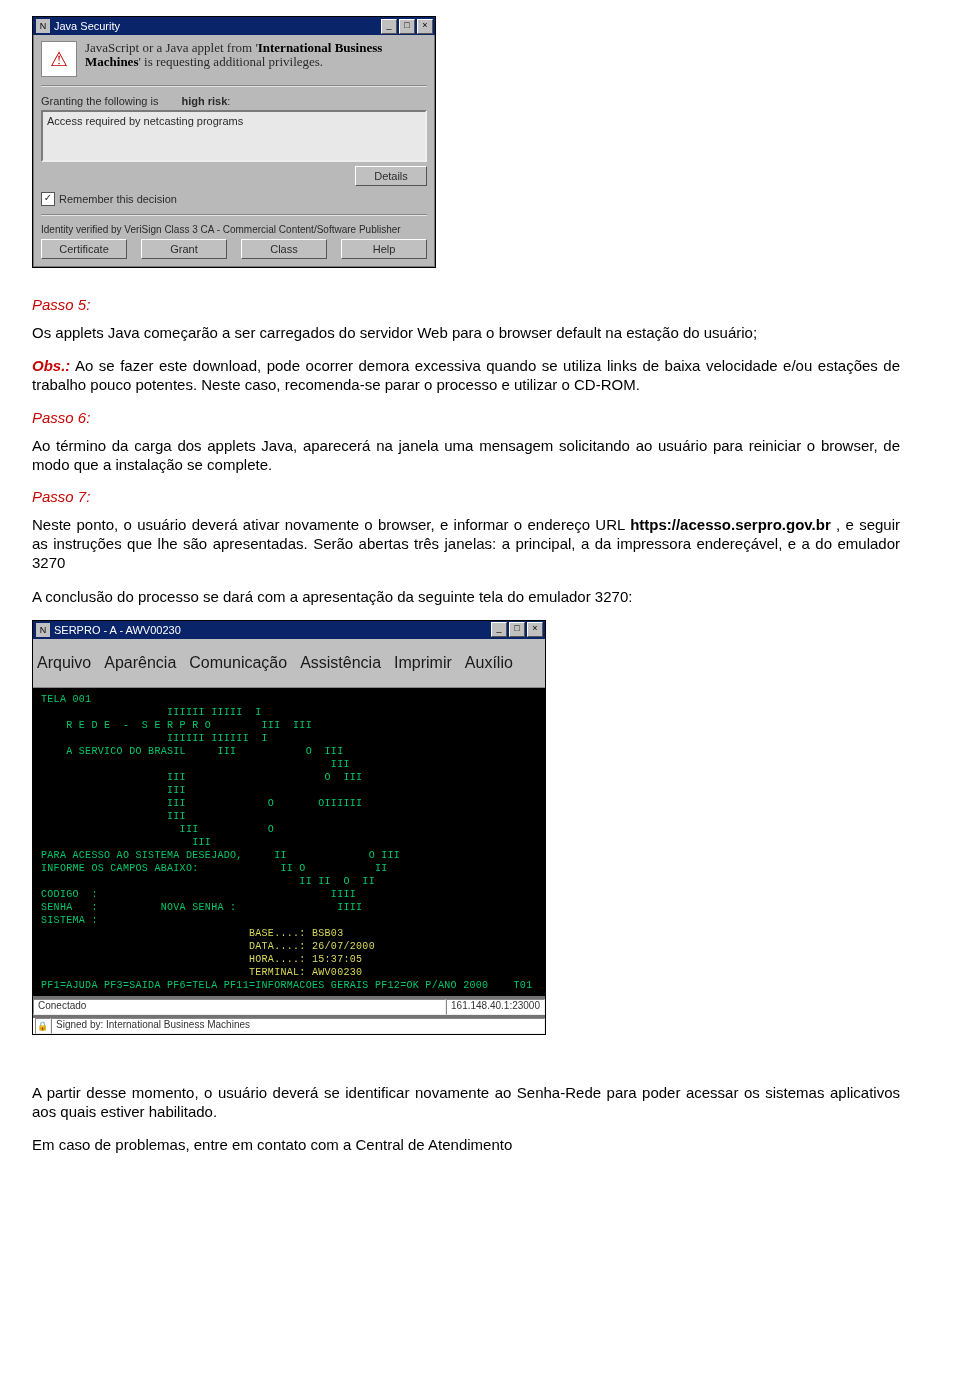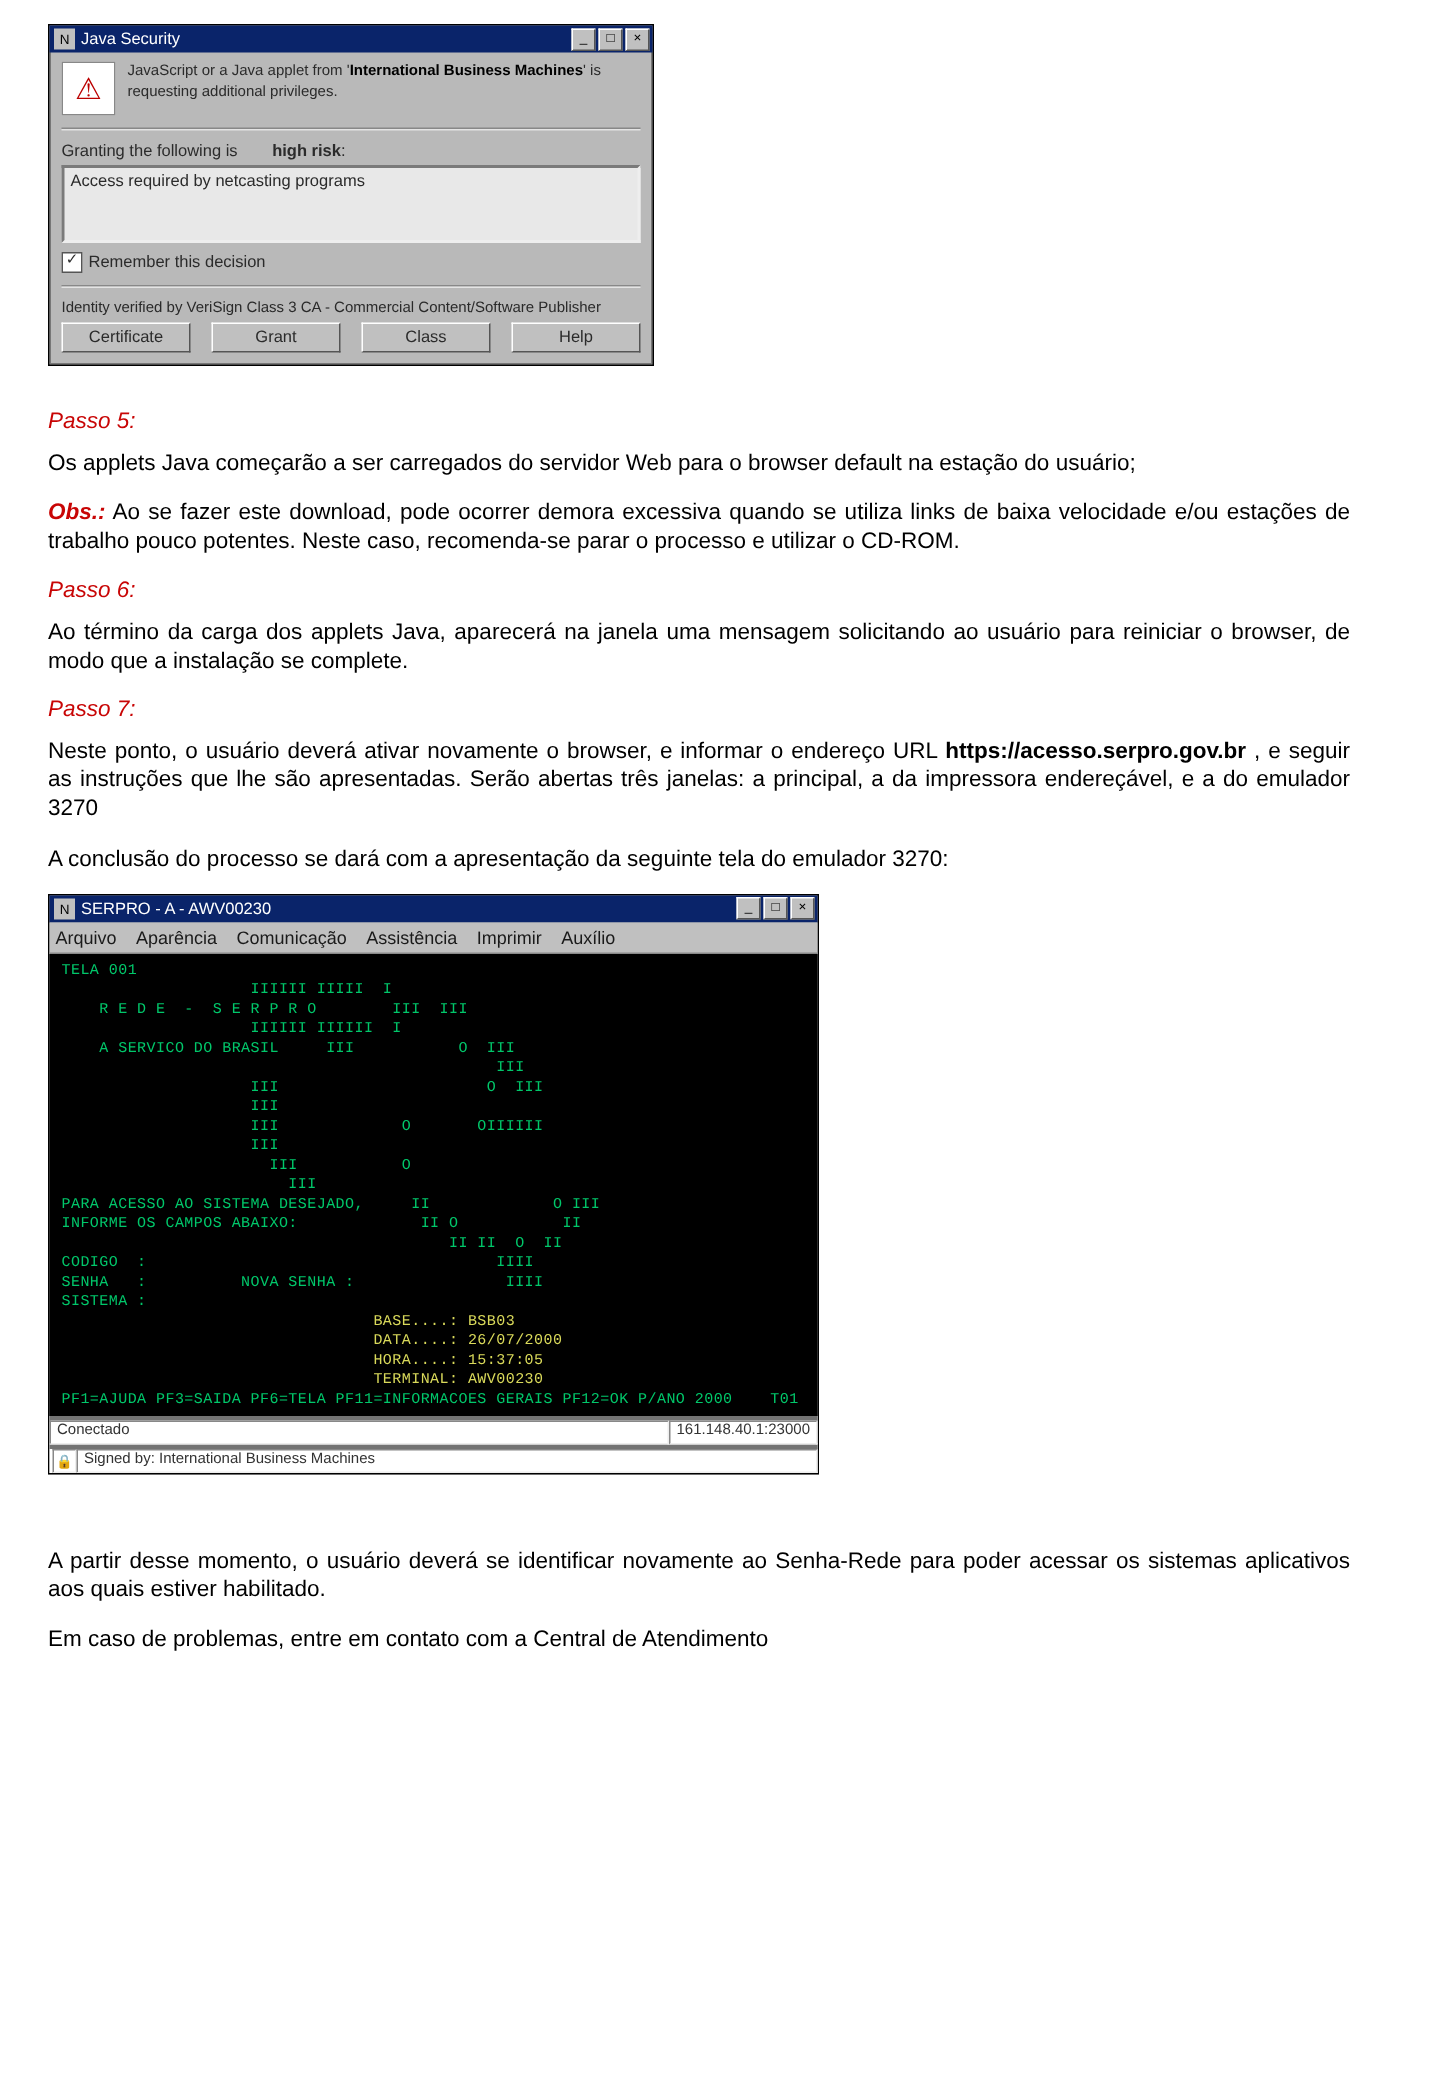--- a/index.html
+++ b/index.html
@@ -40,21 +40,21 @@
   .winbtn {
     width:14px;height:13px;background:#c0c0c0;border:1px solid #fff;border-right-color:#555;border-bottom-color:#555;
     font-size:9px; line-height:11px; text-align:center; color:#000;
   }
   .dlg-body { padding:6px 8px 8px 8px; }
   .dlg-row1 { display:flex; gap:8px; }
   .bigicon {
     width:34px;height:34px;border:1px solid #888;background:#fff;display:flex;align-items:center;justify-content:center;
     font-size:20px;color:#b00;flex:0 0 auto;
   }
-  .msg { font-size:10px; line-height:14px; }
+  .msg { font-size:13px; line-height:14px;font-family:Liberation Serif, serif; }
   .msg b { font-weight:bold; color:#000; }
   .hr { border-top:1px solid #888; border-bottom:1px solid #e4e4e4; margin:8px 0; height:0; }
   .grantline { font-size:11px; margin:4px 0 3px 0; }
   .grantline b { font-weight:bold;padding-left:20px; }
   .sunkbox {
     background:#e8e8e8;border:2px solid #7a7a7a;border-right-color:#eee;border-bottom-color:#eee;
     padding:3px 4px;font-size:11px;height:52px;box-sizing:border-box;
   }
   .dlg-btnrow { display:flex; justify-content:flex-end; margin-top:4px; }
   .dlg-btn {
@@ -73,21 +73,21 @@
   p { margin:0 0 14px 0; line-height:1.28; text-align:justify;}
   b.inline { font-weight:bold; font-style:normal;}
 
   
   .term {
     width:512px;border:1px solid #000;background:#b9b9b9;font-family:Tahoma,sans-serif;font-size:11px;
     margin-top:6px;
   }
   .term .titlebar { background:linear-gradient(#0a246a,#0a246a); }
   .menubar {
-    background:#c0c0c0;font-size:12px;color:#1a1a1a;padding:3px 4px;display:flex;gap:13px;
+    background:#c0c0c0;font-size:16px;color:#1a1a1a;padding:15px 4px;display:flex;gap:13px;
     border-bottom:1px solid #888;
   }
   .screen {
     background:#000;font-family:"Courier New",monospace;font-size:10px;color:#00c76a;
     padding:5px 8px 4px 8px;white-space:pre;line-height:13px;letter-spacing:0.3px;min-height:260px;
   }
   .screen .yellow { color:#d9d95a; }
   .statusbar {
     background:#ffffff;display:flex;font-size:10px;color:#333;border-top:3px solid #737373;
     height:16px;align-items:flex-end;
@@ -117,20 +117,23 @@
       <div class="bigicon">⚠</div>
       <div class="msg">
         <span>JavaScript or a Java applet from '</span><b>International Business Machines</b><span>' is requesting additional privileges.</span>
       </div>
     </div>
     <div class="hr"></div>
     <div class="grantline">
       <span>Granting the following is </span><b>high risk</b><span>:</span>
     </div>
     <div class="sunkbox">Access required by netcasting programs</div>
+    <div class="dlg-btnrow">
+      <div class="dlg-btn">Details</div>
+    </div>
     <div class="chkrow">
       <div class="chk">✓</div>
       <span>Remember this decision</span>
     </div>
     <div class="hr"></div>
     <div class="verif">Identity verified by VeriSign Class 3 CA - Commercial Content/Software Publisher</div>
     <div class="dlg-btnrow2">
       <div class="dlg-btn">Certificate</div>
       <div class="dlg-btn">Grant</div>
       <div class="dlg-btn">Class</div>

